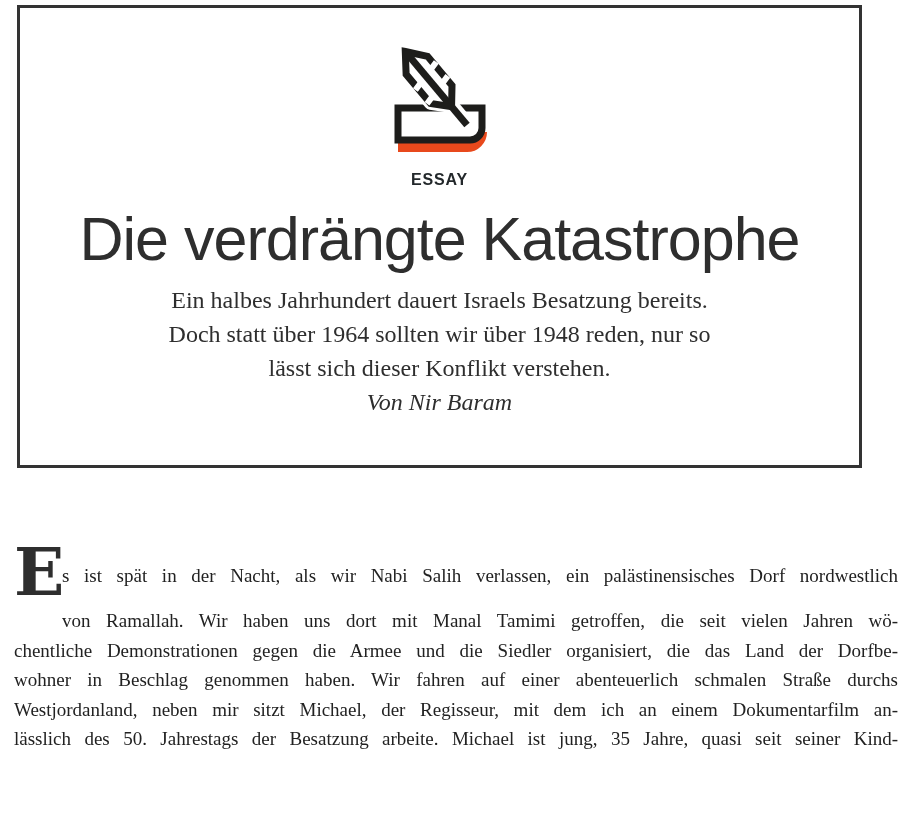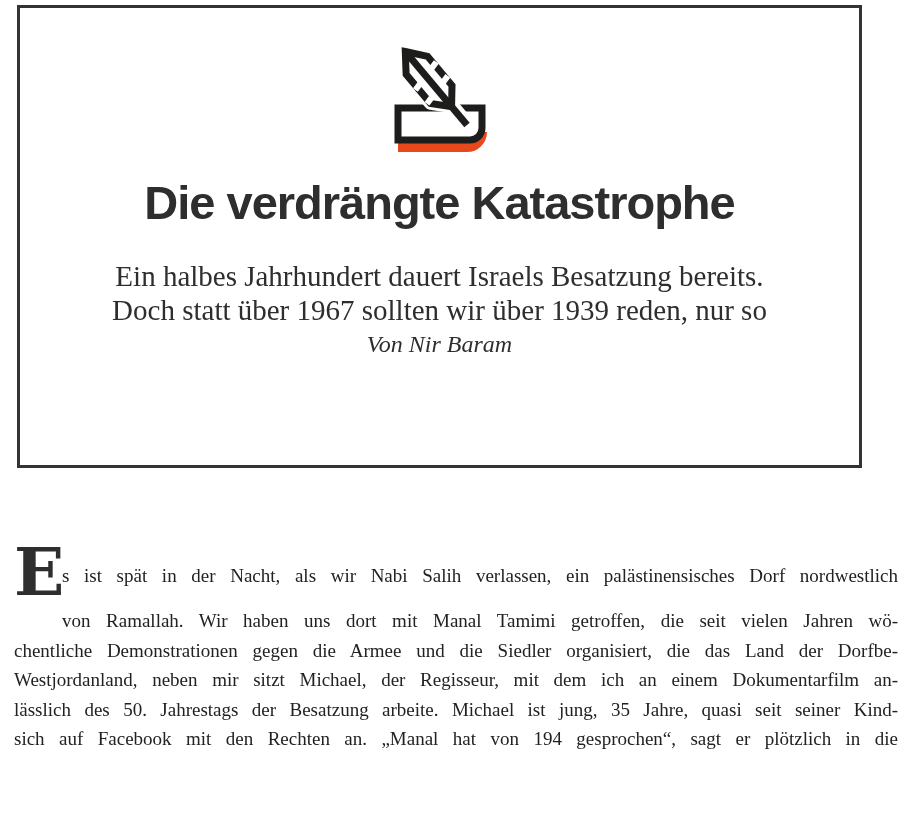--- a/index.html
+++ b/index.html
@@ -36,29 +36,29 @@
     font-family: "Liberation Sans", sans-serif;
     font-weight: bold;
     font-size: 16px;
     line-height: 19px;
     letter-spacing: 0.8px;
     color: var(--kicker, #23282b);
   }
   .title {
     margin: 20px 10px 0 10px;
     font-family: "Liberation Sans", sans-serif;
-    font-weight: bold;
-    font-size: 47px;
+    font-weight: normal;
+    font-size: 61px;
     line-height: 60px;
     letter-spacing: -1px;
     color: var(--headline, #2e2e2e);
   }
   .subtitle {
-    margin-top: 26px;
-    font-size: 29px;
+    margin-top: 14px;
+    font-size: 24px;
     line-height: 34px;
     color: var(--headline, #2e2e2e);
   }
   .byline {
     font-size: 24px;
     line-height: 34px;
     font-style: italic;
     color: var(--headline, #2e2e2e);
   }
 
@@ -101,35 +101,37 @@
 
       <g transform="translate(11 5) rotate(50)">
         <path d="M2 0 L98 0" stroke="#ffffff" stroke-width="16" fill="none"></path>
         <path d="M2 0 L20 -14 L58 -14 L74 0 L58 14 L20 14 Z" fill="#ffffff" stroke="#ffffff" stroke-width="13" stroke-linejoin="round"></path>
         <path d="M2 0 L20 -14 L58 -14 L74 0 L58 14 L20 14 Z" fill="#ffffff" stroke="var(--ink, #1d1d1b)" stroke-width="7" stroke-linejoin="miter"></path>
         <path d="M30 -17 L38 17 M48 -17 L56 17" stroke="#ffffff" stroke-width="6"></path>
         <path d="M2 0 L98 0" stroke="var(--ink, #1d1d1b)" stroke-width="7"></path>
       </g>
     </svg>
 
+    <div class="kicker">ESSAY</div>
 
     <h1 class="title">Die verdrängte Katastrophe</h1>
 
     <div class="subtitle">
       <div>Ein halbes Jahrhundert dauert Israels Besatzung bereits.</div>
-      <div>Doch statt über 1967 sollten wir über 1939 reden, nur so</div>
+      <div>Doch statt über 1964 sollten wir über 1948 reden, nur so</div>
+      <div>lässt sich dieser Konflikt verstehen.</div>
     </div>
 
     <div class="byline">Von Nir Baram</div>
 
   </div>
 
   <div class="article-body">
     <span class="dropcap">E</span>
     <div class="bline just indent">s ist spät in der Nacht, als wir Nabi Salih verlassen, ein palästinensisches Dorf nordwestlich</div>
     <div class="bline just indent">von Ramallah. Wir haben uns dort mit Manal Tamimi getroffen, die seit vielen Jahren wö-</div>
     <div class="bline just">chentliche Demonstrationen gegen die Armee und die Siedler organisiert, die das Land der Dorfbe-</div>
+    <div class="bline just">wohner in Beschlag genommen haben. Wir fahren auf einer abenteuerlich schmalen Straße durchs</div>
     <div class="bline just">Westjordanland, neben mir sitzt Michael, der Regisseur, mit dem ich an einem Dokumentarfilm an-</div>
     <div class="bline just">lässlich des 50. Jahrestags der Besatzung arbeite. Michael ist jung, 35 Jahre, quasi seit seiner Kind-</div>
-    <div class="bline just">sich auf Facebook mit den Rechten an. „Manal hat von 194 gesprochen“, sagt er plötzlich in die</div>
   </div>
 
 </div>
 
 </body></html>

